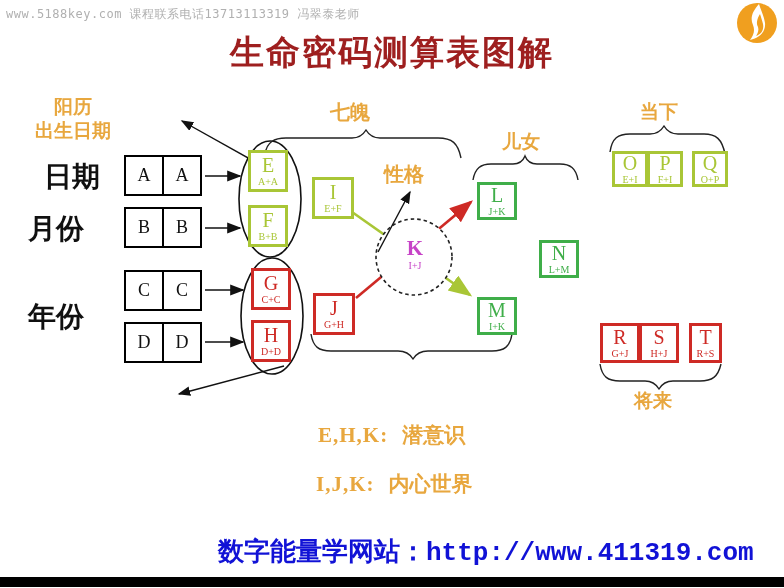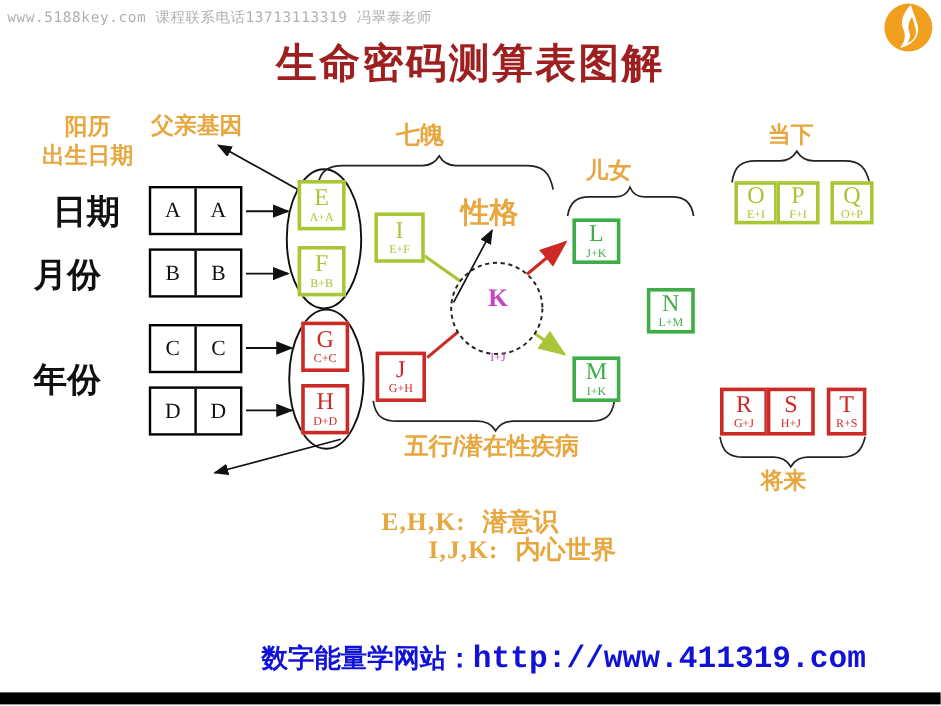--- a/index.html
+++ b/index.html
@@ -29,28 +29,28 @@
   .node{position:absolute;background:#fff;box-sizing:border-box;display:flex;
         flex-direction:column;align-items:center;justify-content:center;line-height:1;}
   .node .letter{font-family:"Liberation Serif",serif;font-size:20px;}
   .node .formula{font-family:"Liberation Serif",serif;font-size:10px;margin-top:2px;}
   .node.olive{border:3px solid #a9c636;color:#a9c636;}
   .node.red{border:3px solid #ce2a25;color:#ce2a25;}
   .node.green{border:3px solid #3fae49;color:#3fae49;}
 
   .knode{position:absolute;left:389px;top:238px;width:52px;text-align:center;color:#c743c7;}
   .knode .letter{font-family:"Liberation Serif",serif;font-weight:bold;font-size:21px;line-height:1;}
-  .knode .formula{font-family:"Liberation Serif",serif;font-size:10px;line-height:1.3;margin-top:33px;}
+  .knode .formula{font-family:"Liberation Serif",serif;font-size:10px;line-height:1.3;}
 
   .legend-row{position:absolute;color:#e8a73e;font-family:"Liberation Serif",serif;
               font-size:21px;font-weight:bold;white-space:nowrap;}
   .legend-row .lkeys{letter-spacing:1px;margin-right:14px;}
 
   .footer{position:absolute;left:218px;top:534px;white-space:nowrap;color:#1112d6;font-weight:bold;}
-  .footer .flabel{font-size:22px;}
+  .footer .flabel{font-size:26px;}
   .footer .furl{font-family:"Liberation Mono",monospace;font-size:26px;}
 
   .bottom-bar{position:absolute;left:0;top:577px;width:784px;height:10px;background:#000;}
 </style>
 </head>
 <body>
 
 <div id="stage">
 
   <svg id="connectors" width="784" height="588">
@@ -100,27 +100,25 @@
   <div class="title">生命密码测算表图解</div>
 
   <div class="olabel solar">
     <div>阳历</div>
     <div>出生日期</div>
   </div>
   <div class="blabel" style="left:44px;top:158px;">日期</div>
   <div class="blabel" style="left:28px;top:298px;">年份</div>
   <div class="blabel" style="left:28px;top:210px;">月份</div>
 
-  <div class="olabel" style="left:126px;top:92px;">父亲基因</div>
   <div class="olabel" style="left:330px;top:99px;font-size:20px;">七魄</div>
-  <div class="olabel" style="left:384px;top:161px;font-size:24px;">性格</div>
-  <div class="olabel" style="left:488px;top:129px;">儿女</div>
+  <div class="olabel" style="left:384px;top:161px;font-size:20px;">性格</div>
+  <div class="olabel" style="left:502px;top:129px;">儿女</div>
   <div class="olabel" style="left:640px;top:99px;">当下</div>
   <div class="olabel" style="left:634px;top:388px;">将来</div>
-  <div class="olabel" style="left:337px;top:358px;font-size:20px;">五行/潜在性疾病</div>
 
   <div class="pair" style="left:124px;top:155px;">
     <span class="cell">A</span>
     <span class="cell">A</span>
   </div>
   <div class="pair" style="left:124px;top:207px;">
     <span class="cell">B</span>
     <span class="cell">B</span>
   </div>
   <div class="pair" style="left:124px;top:270px;">
@@ -197,21 +195,21 @@
     <div class="formula">H+J</div>
   </div>
   <div class="node red" style="left:689px;top:323px;width:33px;height:40px;">
     <div class="letter">T</div>
     <div class="formula">R+S</div>
   </div>
 
   <div class="legend-row" style="left:318px;top:421px;">
     <span class="lkeys">E,H,K:</span><span class="ltext">潜意识</span>
   </div>
-  <div class="legend-row" style="left:316px;top:444px;margin-left:41px;">
+  <div class="legend-row" style="left:316px;top:470px;">
     <span class="lkeys">I,J,K:</span><span class="ltext">内心世界</span>
   </div>
 
   <div class="footer">
     <span class="flabel">数字能量学网站：</span><span class="furl">http://www.411319.com</span>
   </div>
 
   <div class="bottom-bar"></div>
 </div>
 

